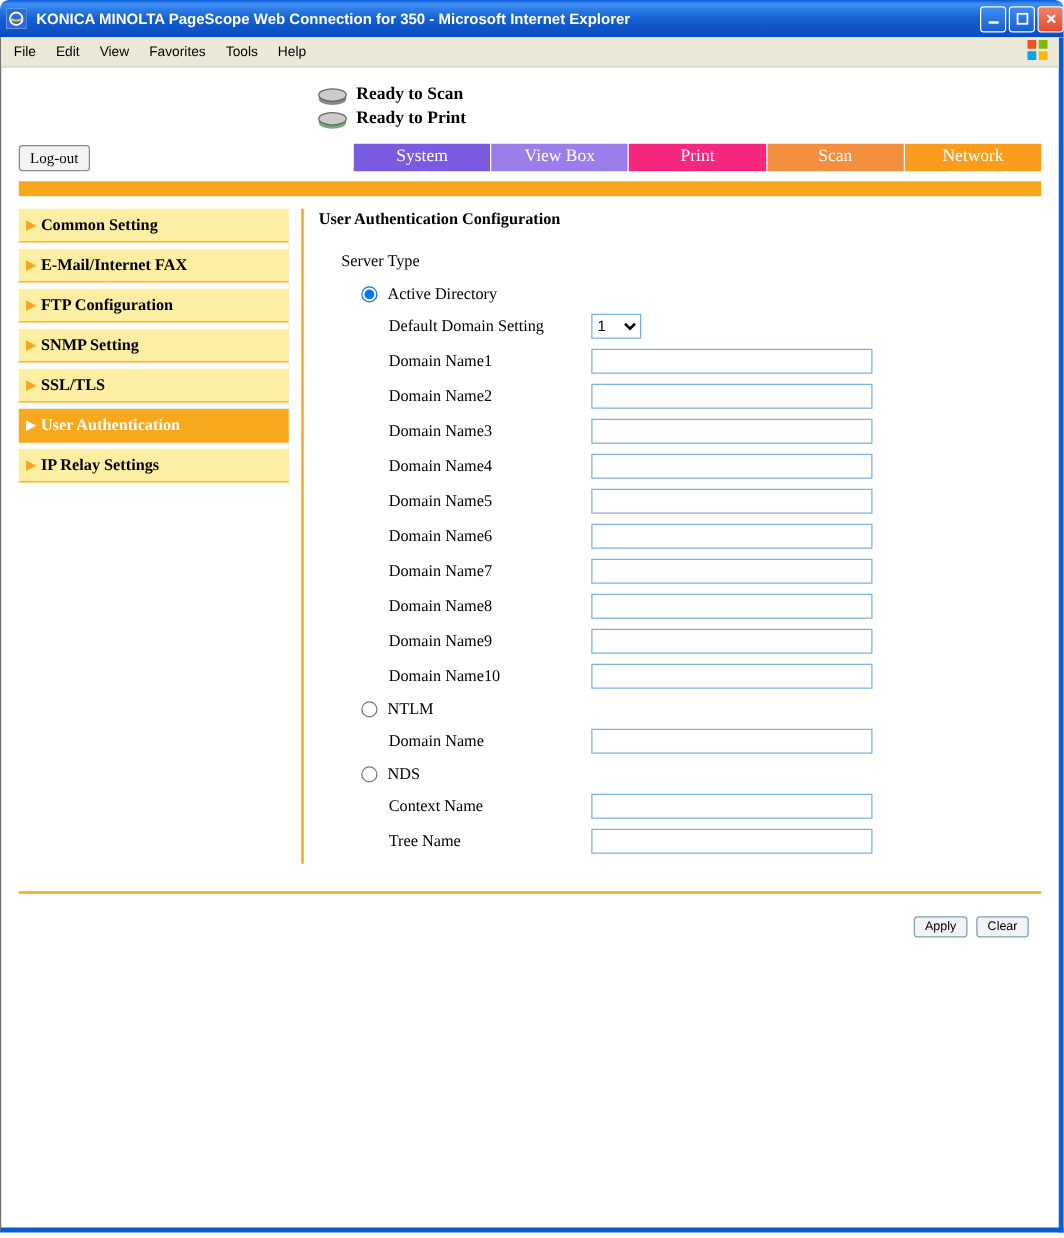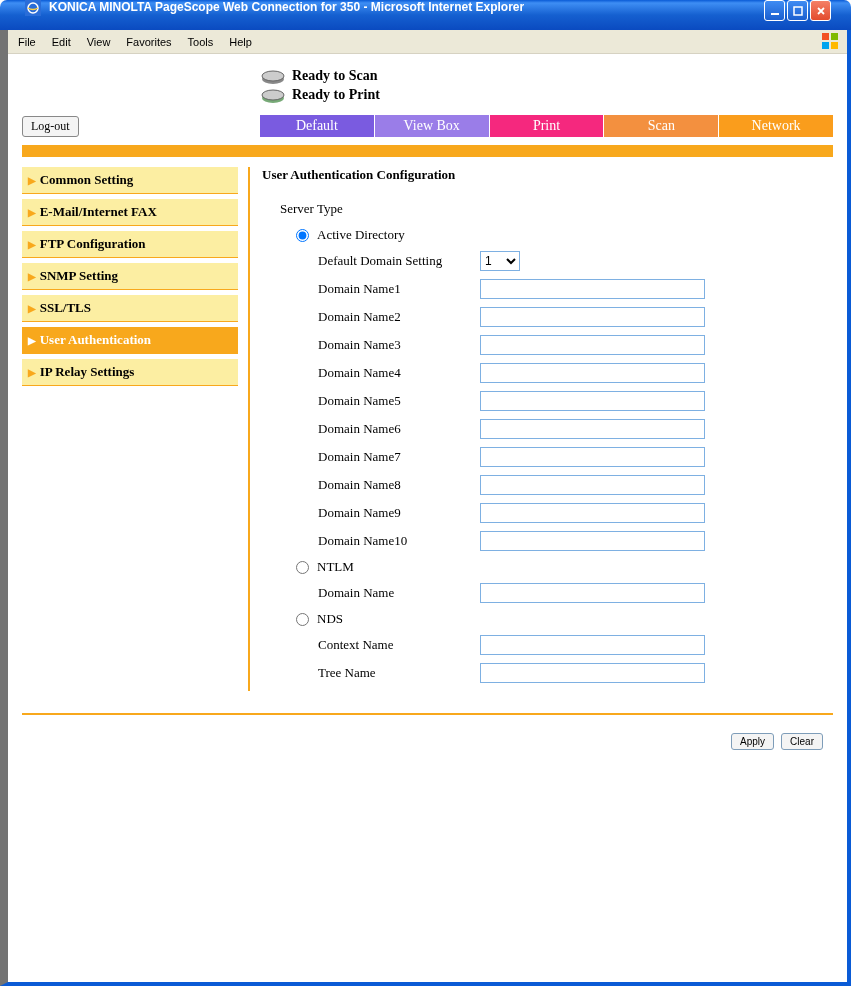--- a/index.html
+++ b/index.html
@@ -1,34 +1,34 @@
 <!DOCTYPE html>
 <html><head>
 <meta charset="utf-8">
 <style>
 * { box-sizing: border-box; margin: 0; padding: 0; }
 body { font-family: Tahoma, Arial, sans-serif; font-size: 11px; background: #fff; width: 851px; height: 990px; overflow: hidden; }
 
 
-.titlebar { background: linear-gradient(to bottom, #0a5bd6 0%, #3e8ef4 10%, #1560d0 50%, #0a4ac0 100%); height: 30px; display: flex; align-items: flex-start; padding: 0 20px; color: #fff; border-radius: 7px 7px 0 0; }
+.titlebar { background: linear-gradient(to bottom, #0a5bd6 0%, #3e8ef4 10%, #1560d0 50%, #0a4ac0 100%); height: 30px; display: flex; align-items: center; padding: 0 0; color: #fff; border-radius: 7px 7px 0 0; }
 .titlebar .ie-icon { width: 16px; height: 16px; margin: 0 5px; background: #eef; display: inline-block; }
 .titlebar-text { flex: 1; font-weight: bold; font-size: 12px; padding-left: 3px; }
 .win-btns { display: flex; gap: 2px; }
 .win-btn { width: 21px; height: 21px; border-radius: 3px; border: 1px solid #fff; display: flex; align-items: center; justify-content: center; font-family: Arial; font-size: 12px; font-weight: bold; color: #fff; }
 .win-min, .win-max { background: linear-gradient(#3f8cf3, #1b5fcf); }
 .win-close { background: linear-gradient(#f48067, #e34b2e); }
 
 
 .menubar { background: #ece9d8; height: 24px; display: flex; align-items: center; border-bottom: 1px solid #d6d2c2; padding: 0 2px; }
 .menubar span { padding: 4px 8px; font-size: 11px; }
 .menubar .win-logo { margin-left: auto; padding-right: 6px; }
 .win-logo svg { width: 18px; height: 18px; }
 
 
-.client { border-left: 8px solid #737373; border-right: 4px solid #0a5bd6; border-bottom: 4px solid #0a5bd6; height: 956px; background: #fff; padding: 0; }
+.client { border-left: 1px solid #737373; border-right: 4px solid #0a5bd6; border-bottom: 4px solid #0a5bd6; height: 956px; background: #fff; padding: 0; }
 .inner-page { padding: 8px 14px; }
 
 
 .header-row { display: flex; padding: 4px 0 10px 0; }
 .header-left { width: 238px; }
 .status-block { margin-left: 0; }
 .status-line { display: flex; align-items: center; font-family: Georgia, 'Times New Roman', serif; font-size: 14px; font-weight: bold; margin: 1px 0; }
 .status-line svg { margin-right: 6px; }
 
 .header-actions { display: flex; align-items: flex-end; }
@@ -139,25 +139,25 @@
       <svg width="26" height="18">
               <ellipse cx="13" cy="12" rx="11" ry="5" fill="#7a7"></ellipse>
               <ellipse cx="13" cy="9" rx="11" ry="5" fill="#ccc" stroke="#666"></ellipse>
             </svg>
       <span>Ready to Print</span>
     </div>
   </div>
 </div>
 
 <div style="display:flex; align-items:flex-end;">
-  <div style="width:238px;">
+  <div style="width:268px;">
     <button class="logout-btn">Log-out</button>
   </div>
   <div class="tabs-row" style="flex:1;">
-    <div class="tab tab-system">Default</div>
+    <div class="tab tab-system">System</div>
     <div class="tab tab-userbox">View Box</div>
     <div class="tab tab-print">Print</div>
     <div class="tab tab-scan">Scan</div>
     <div class="tab tab-network">Network</div>
   </div>
 </div>
 
 <div class="orange-bar"></div>
 
 <div class="main">

